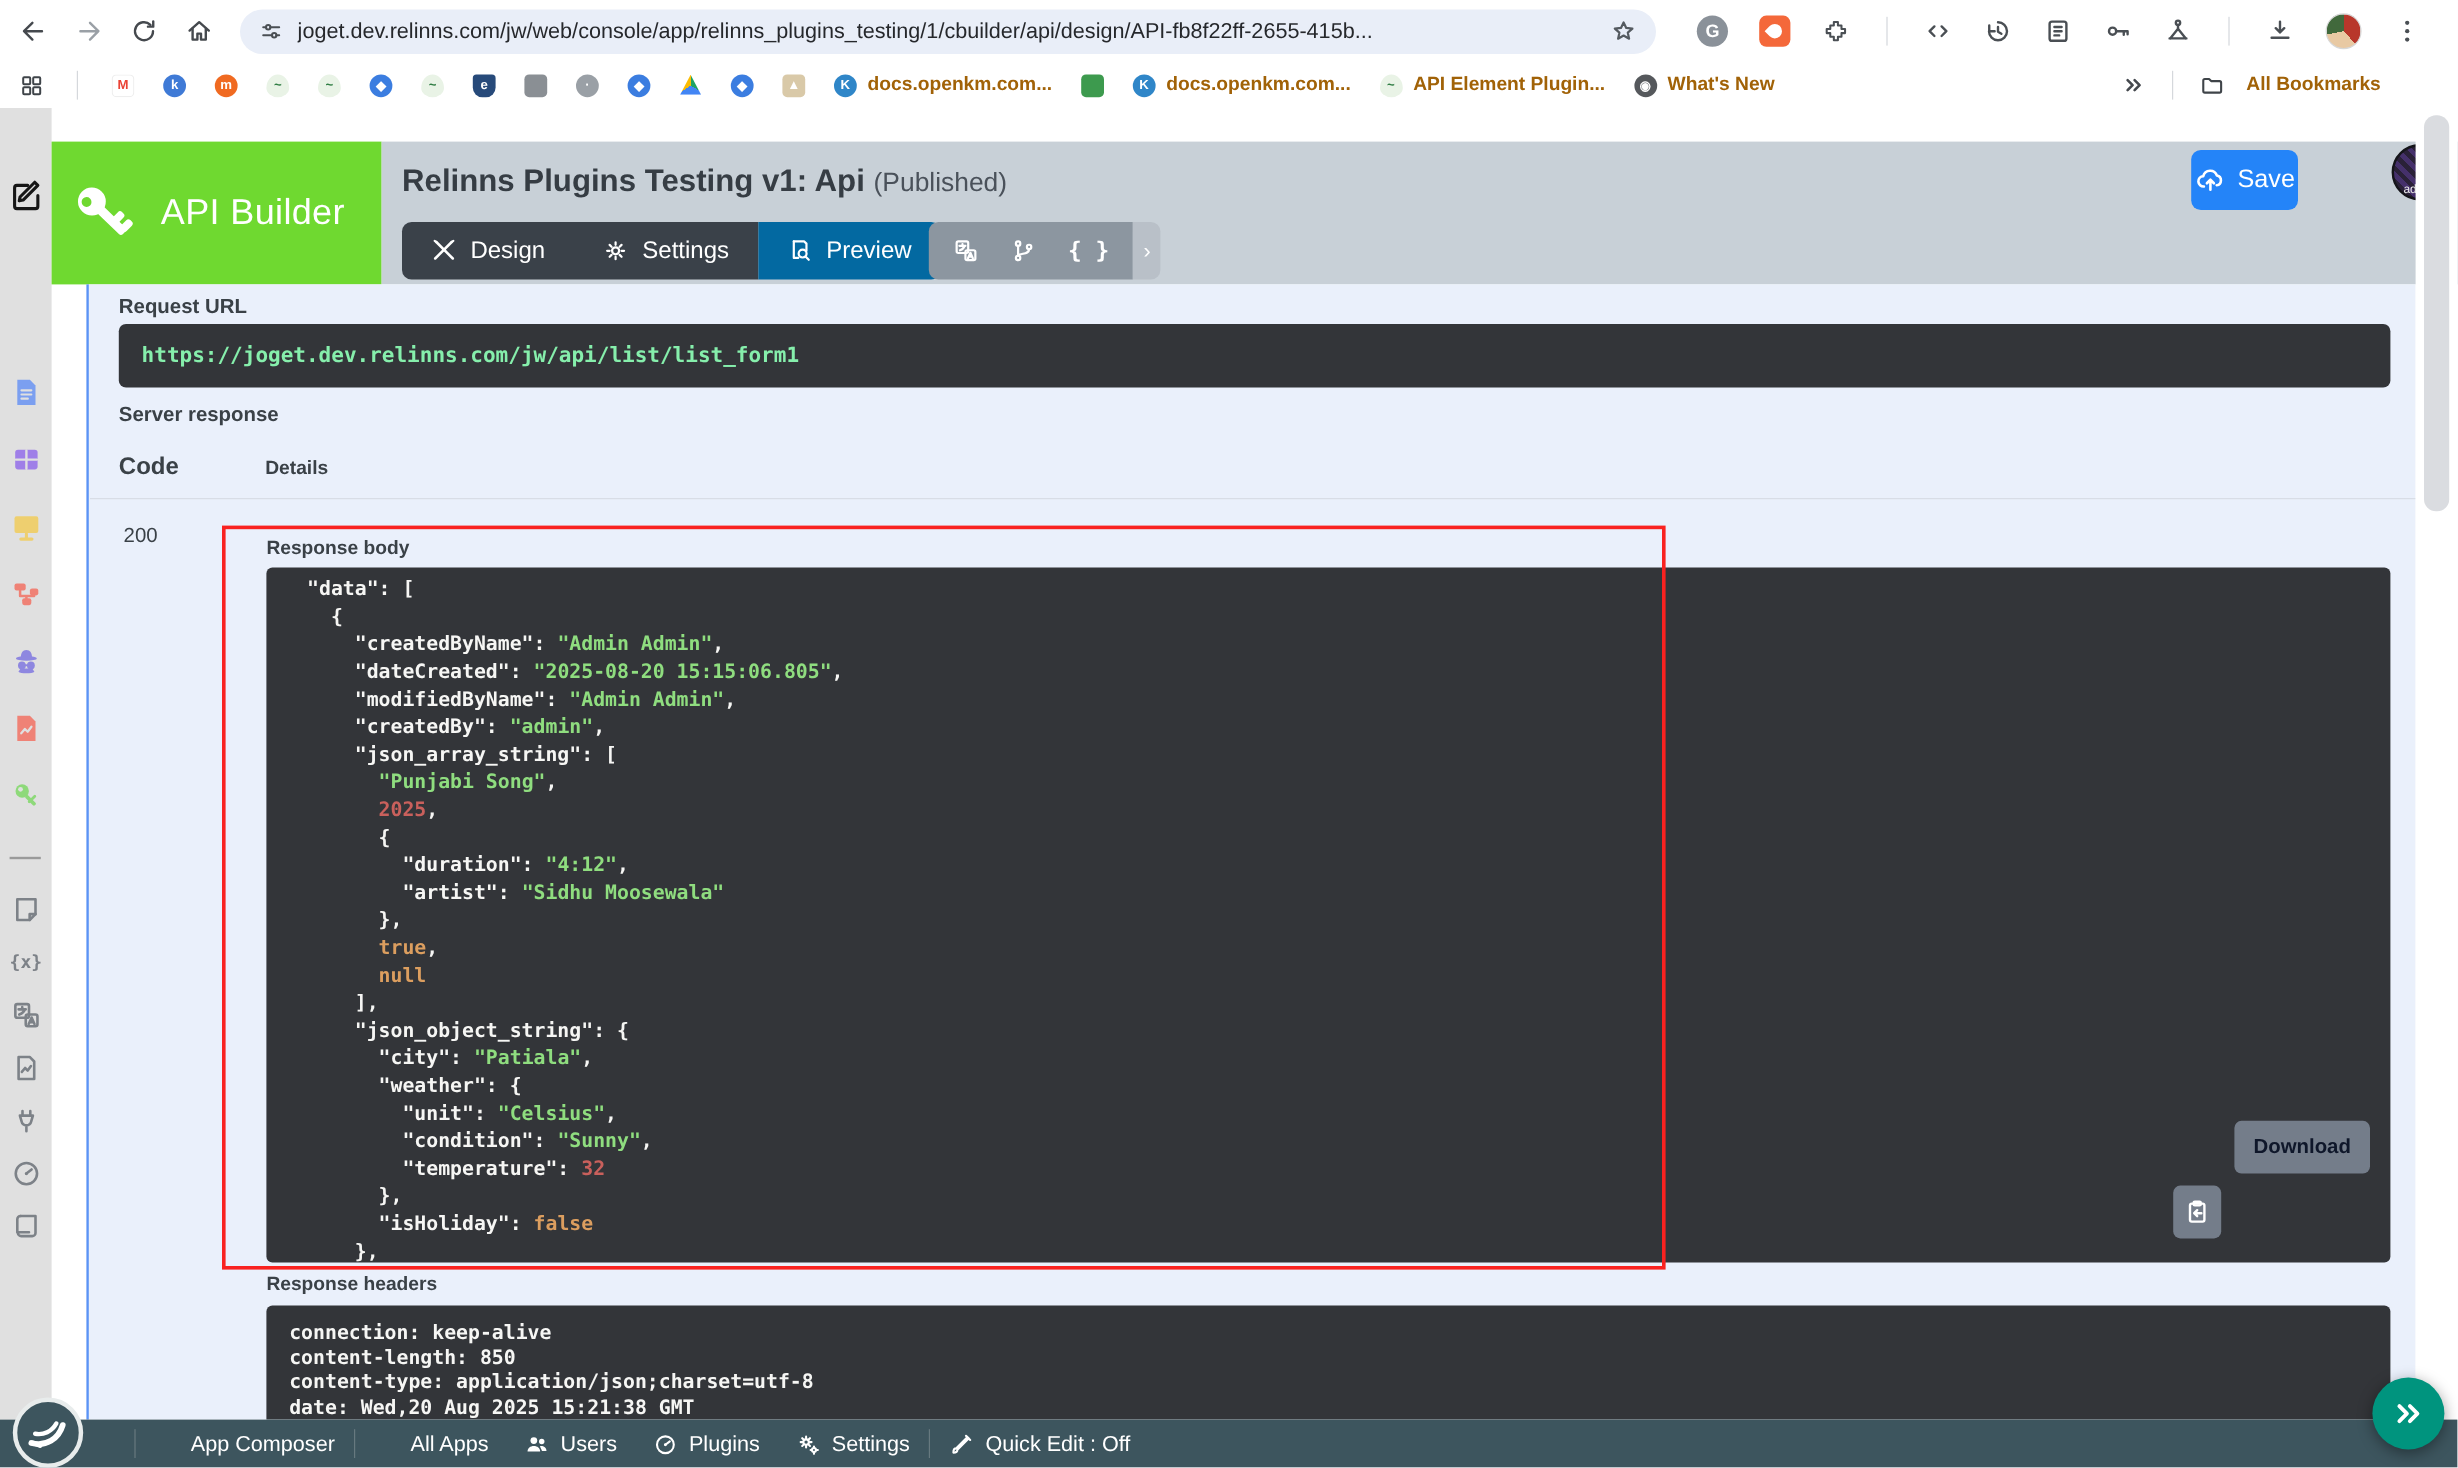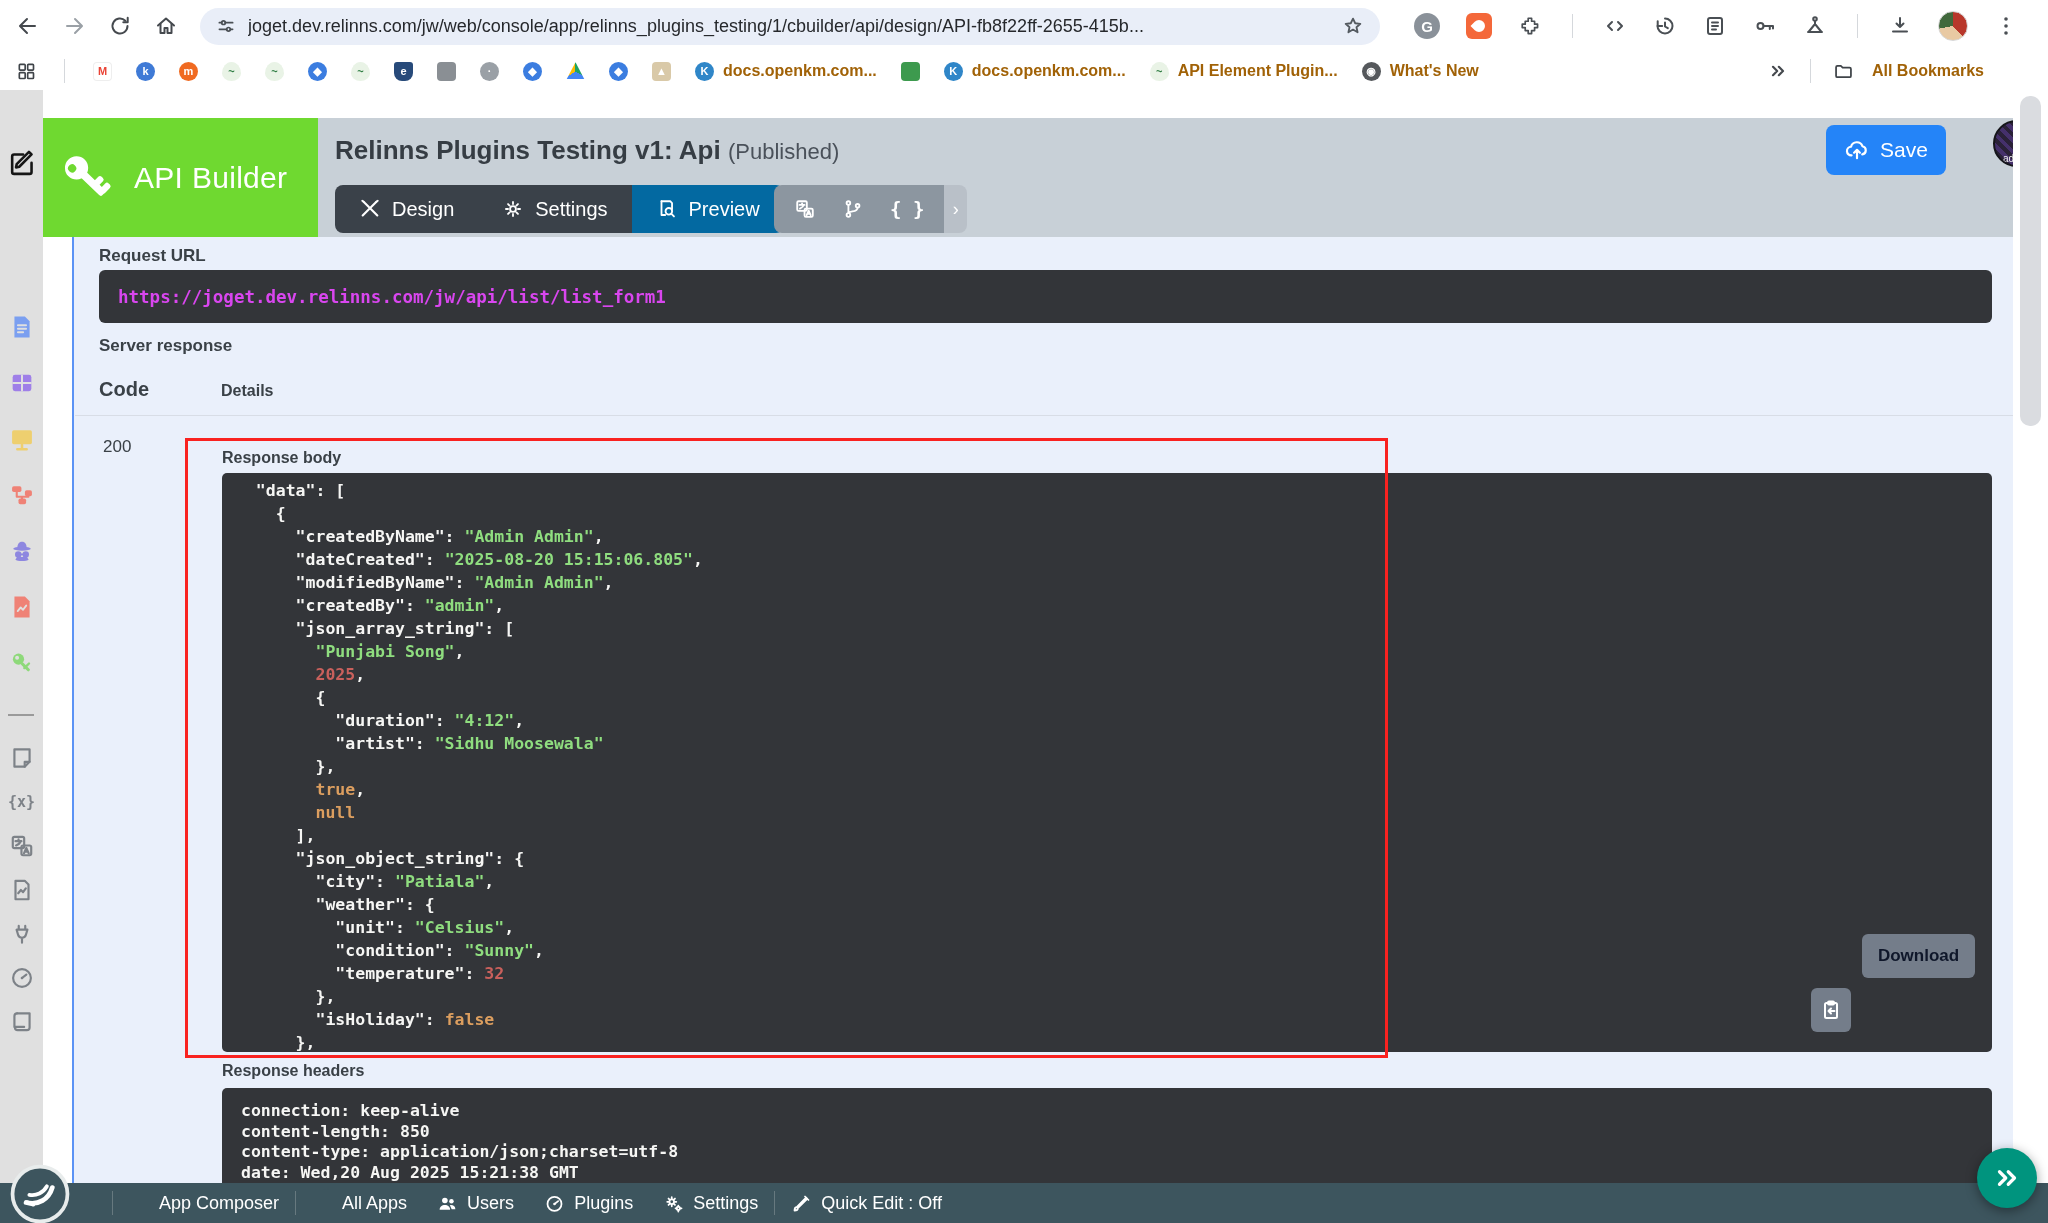--- a/index.html
+++ b/index.html
@@ -75,37 +75,37 @@
   .tab .ic{width:22px;height:22px;}
   .tabs-dark{display:flex;background:#3a4149;border-radius:8px 0 0 8px;}
   .tab-active{background:#0369a1;border-radius:0 8px 8px 0;font-weight:500;}
   .toolpill{position:absolute;left:774px;top:185px;height:48px;display:flex;align-items:stretch;}
   .toolpill .seg{background:#8c96a0;display:flex;align-items:center;gap:26px;padding:0 20px;
     border-radius:8px 0 0 8px;color:#fff;}
   .toolpill .seg .ic{width:22px;height:22px;}
   .braces-tx{font-family:"DejaVu Sans Mono",monospace;font-size:19px;font-weight:bold;}
   .toolpill .more{width:23px;background:#b9c0c8;border-radius:0 8px 8px 0;display:flex;
     align-items:center;justify-content:center;color:#fff;font-size:18px;}
-  .save-btn{position:absolute;left:1826px;top:125px;width:120px;height:50px;background:#2484f8;
+  .save-btn{position:absolute;left:1826px;top:125px;width:89px;height:50px;background:#2484f8;
     border-radius:8px;display:flex;align-items:center;justify-content:center;gap:10px;color:#fff;
     font-size:21px;cursor:pointer;}
   .save-btn .ic{width:26px;height:26px;}
   .adm-av{position:absolute;left:1993px;top:120px;width:47px;height:47px;border-radius:50%;
     background:repeating-linear-gradient(45deg,#2a2138 0 4px,#45306b 4px 8px);
     border:2px solid #15151a;box-sizing:border-box;overflow:hidden;display:flex;
     align-items:flex-end;justify-content:center;}
   .adm-av span{color:#eee;font-size:10px;line-height:12px;}
 
   
   .content-bg{position:absolute;left:74px;top:237px;width:1939px;height:946px;background:#eaf0fb;}
   .content-line{position:absolute;left:72px;top:237px;width:2px;height:946px;background:#5b93f5;}
   .lbl{position:absolute;font-weight:bold;color:#3a4147;font-size:17px;}
   .urlbox{position:absolute;left:99px;top:270px;width:1893px;height:53px;background:#333539;
     border-radius:6px;display:flex;align-items:center;padding-left:19px;box-sizing:border-box;
-    font-family:"DejaVu Sans Mono",monospace;font-weight:bold;font-size:17.5px;color:#d946ef;}
+    font-family:"DejaVu Sans Mono",monospace;font-weight:bold;font-size:17.5px;color:#86efac;}
   .code-h{position:absolute;left:99px;top:378px;font-weight:bold;font-size:20px;color:#3a4147;}
   .details-h{position:absolute;left:221px;top:382px;font-weight:bold;font-size:16px;color:#3a4147;}
   .rule{position:absolute;left:75px;top:415px;width:1938px;height:1px;background:#d8dde6;}
   .status-code{position:absolute;left:103px;top:437px;font-size:17px;color:#3a4147;}
   .redbox{position:absolute;left:185px;top:438px;width:1203px;height:620px;border:3px solid #f92220;
     box-sizing:border-box;z-index:6;pointer-events:none;}
   .codebox{position:absolute;left:222px;top:473px;width:1770px;height:579px;background:#333539;
     border-radius:5px;padding:6px 0 0 14px;box-sizing:border-box;overflow:hidden;
     font-family:"DejaVu Sans Mono",monospace;font-weight:bold;font-size:16.5px;line-height:23px;
     color:#f6f6f4;white-space:pre;}

